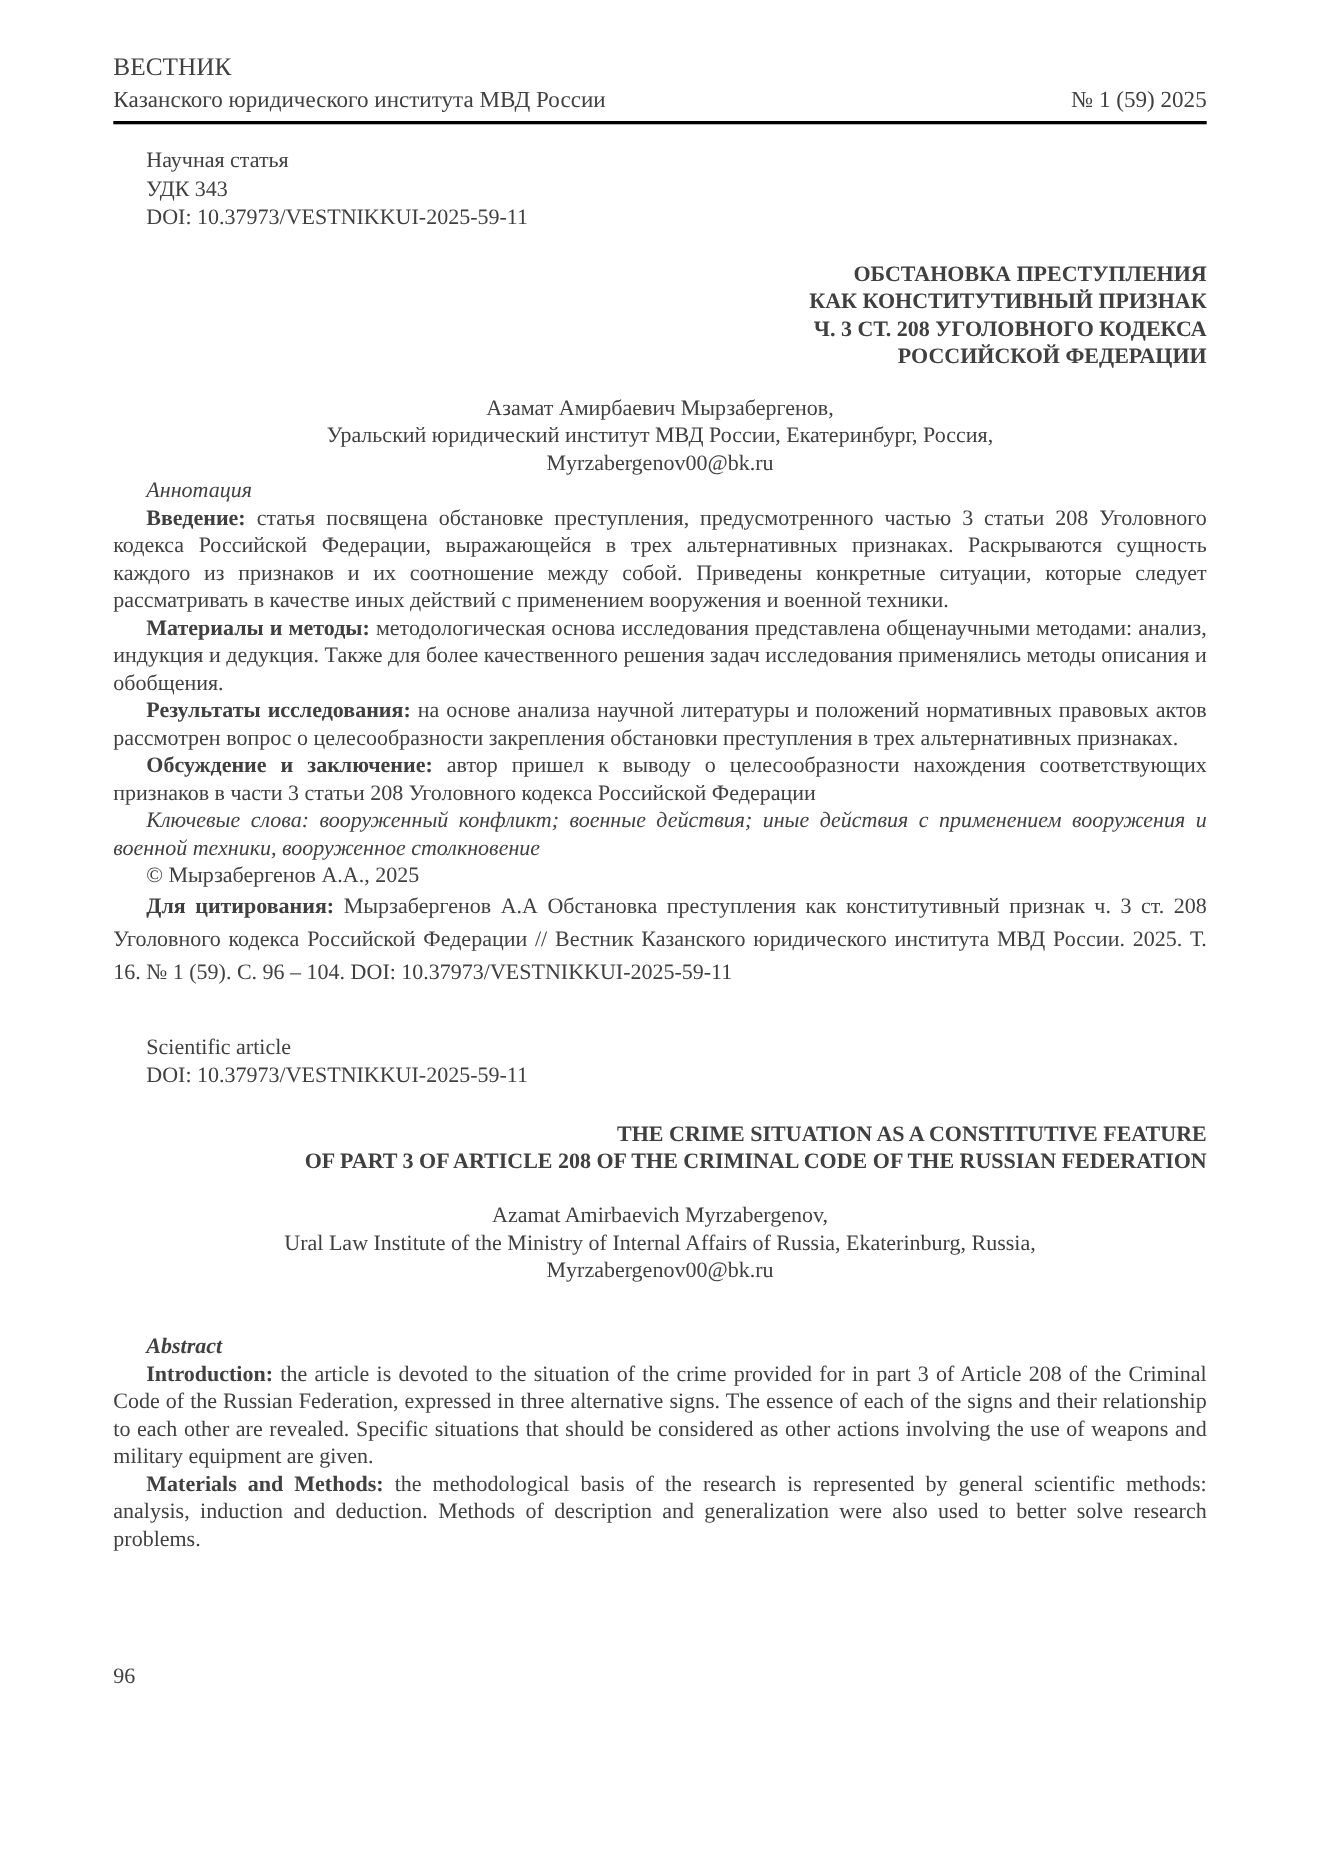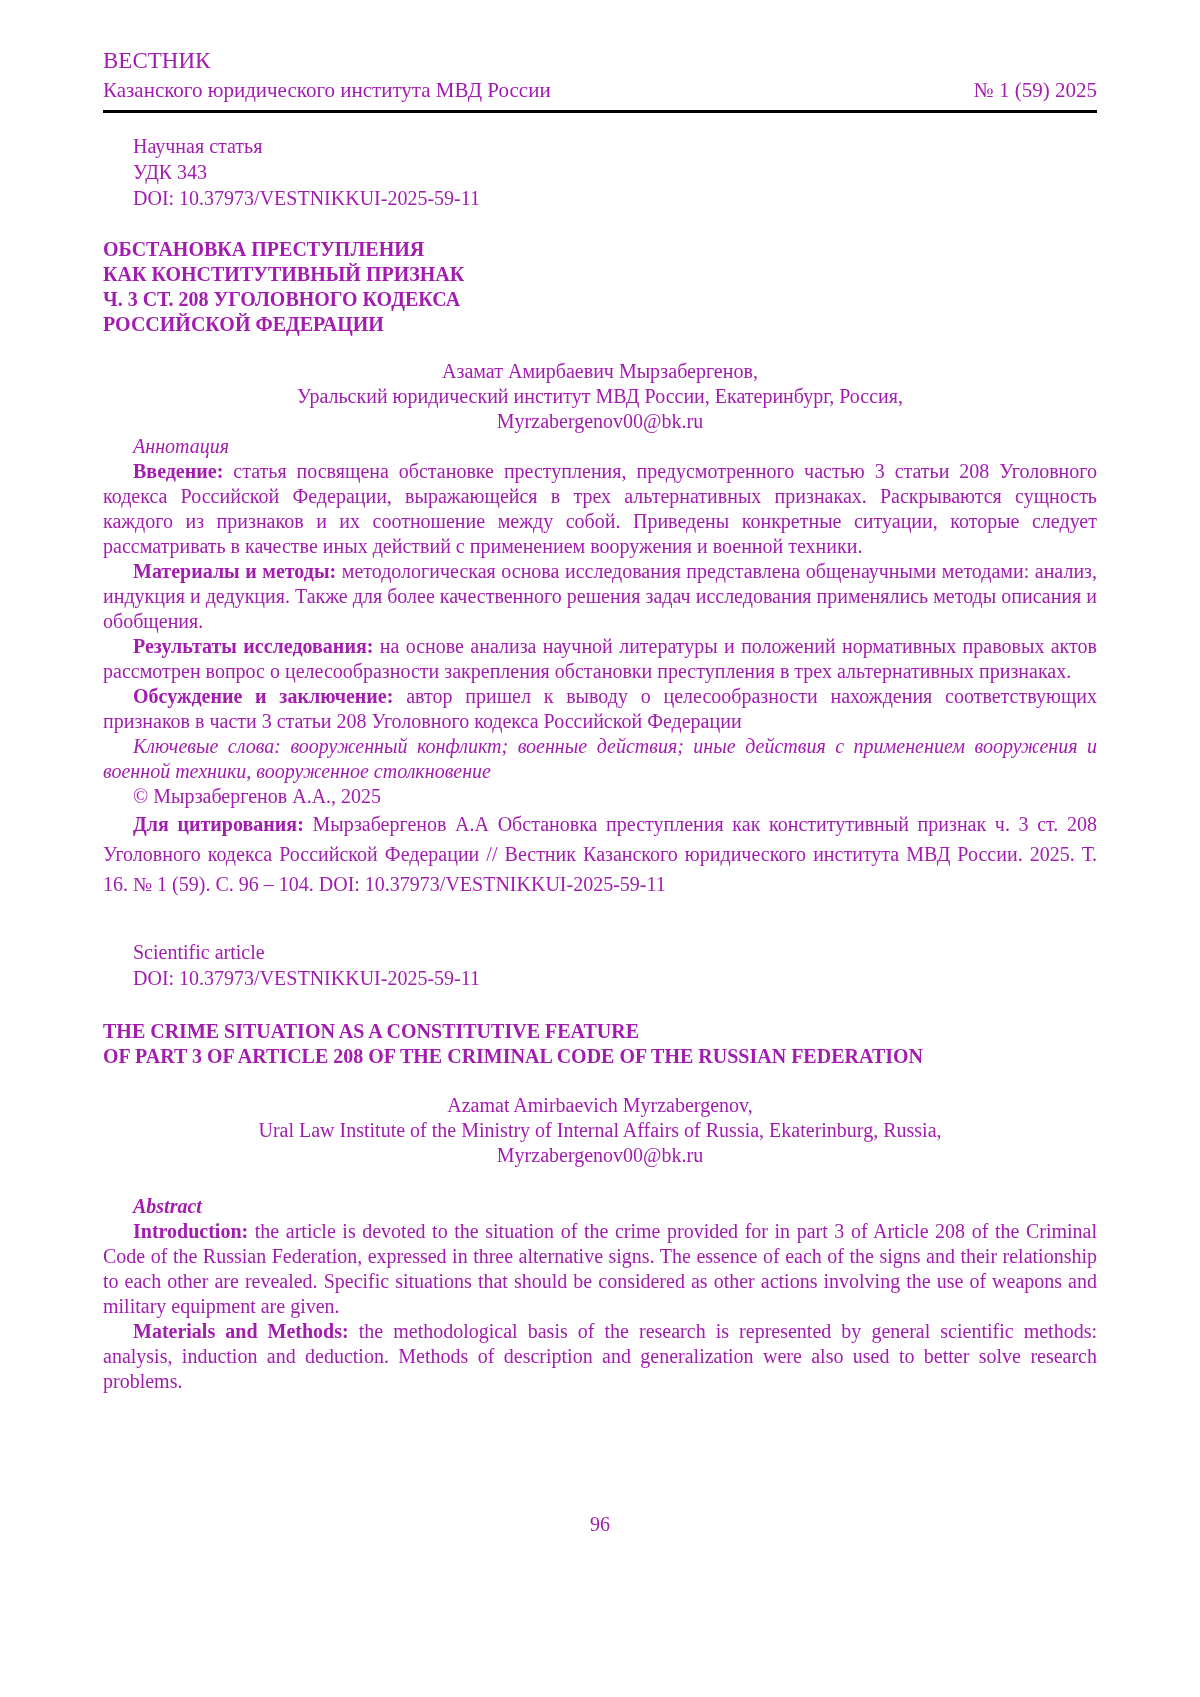--- a/index.html
+++ b/index.html
@@ -2,60 +2,60 @@
 <html lang="ru"><head>
 <meta charset="utf-8">
 <style>
   * { margin: 0; padding: 0; box-sizing: border-box; }
   html, body { background: #ffffff; }
   .page {
     width: 1200px;
     height: 1697px;
     margin: 0 auto;
     background: #ffffff;
-    color: #a21caf;
+    color: #404040;
     font-family: "Liberation Serif", "DejaVu Serif", serif;
     padding: 46px 103px 0 103px;
     display: flex;
     flex-direction: column;
     overflow: hidden;
   }
   
   .header-row { display: flex; justify-content: space-between; align-items: flex-end; }
   .journal-title { font-size: 23px; line-height: 30px; }
   .journal-subtitle { font-size: 21px; line-height: 28px; }
   .header-issue { font-size: 21px; line-height: 28px; text-align: center; }
   .header-rule { border-bottom: 3.5px solid #000; margin-top: 6px; }
   
   .frontmatter { margin-top: 20px; padding-left: 30px; font-size: 20px; line-height: 26px; }
   .frontmatter-en { margin-top: 40px; }
   
-  .title-block { margin-top: 26px; text-align: left; font-weight: bold; font-size: 20px; line-height: 25px; }
+  .title-block { margin-top: 26px; text-align: right; font-weight: bold; font-size: 20px; line-height: 25px; }
   .author-block { margin-top: 22px; text-align: center; font-size: 20px; line-height: 25px; }
   .title-block-en { margin-top: 28px; }
   .author-block-en { margin-top: 24px; }
   
   .annotation-section { }
-  .abstract-section { margin-top: 26px; }
+  .abstract-section { margin-top: 44px; }
   .para {
     font-size: 20px;
     line-height: 25px;
     text-align: justify;
     text-indent: 30px;
   }
   .annotation-heading { font-style: italic; text-indent: 30px; font-size: 20px; line-height: 25px; }
   .abstract-heading { font-style: italic; font-weight: bold; text-indent: 30px; font-size: 20px; line-height: 25px; }
   .lead { font-weight: bold; }
   .keywords { font-style: italic; }
   .keywords .lead-italic { font-style: italic; font-weight: normal; }
   .citation { line-height: 30px; }
   .page-number {
     margin-top: auto;
     margin-bottom: 160px;
-    text-align: center;
+    text-align: left;
     font-size: 20px;
     line-height: 25px;
   }
 </style>
 </head>
 <body>
 
 <div class="page">
 
   <header>

